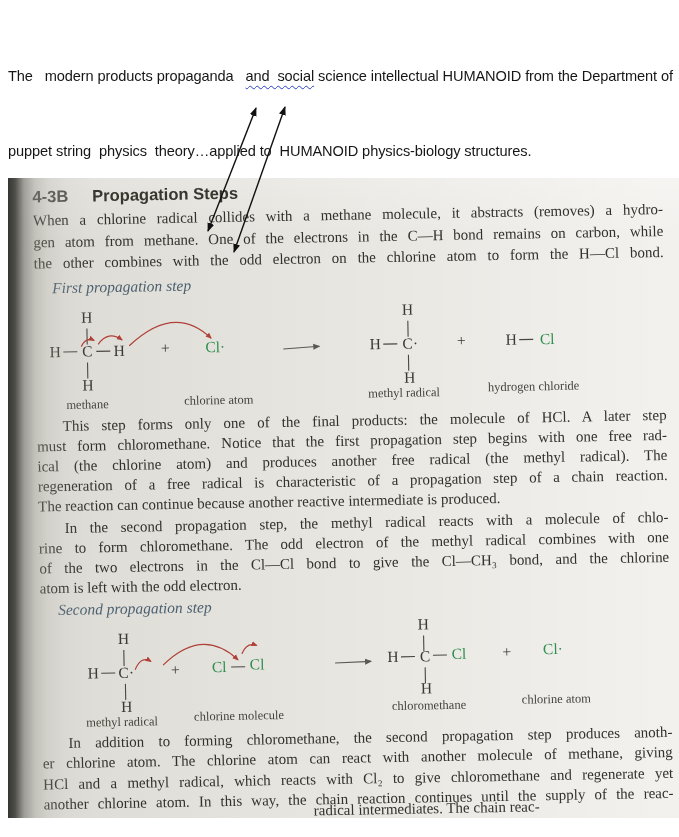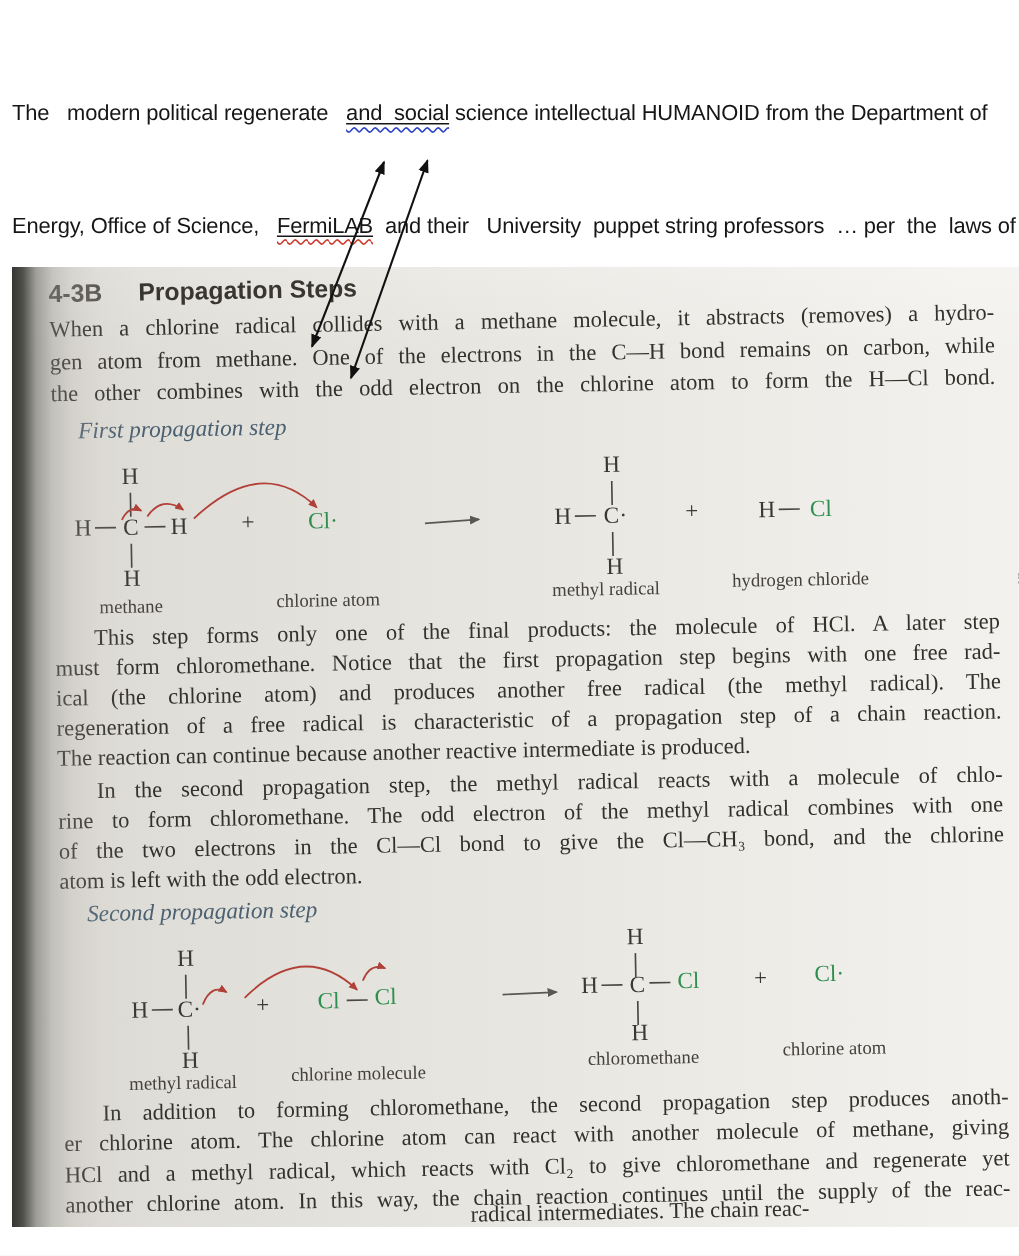--- a/index.html
+++ b/index.html
@@ -6,21 +6,21 @@
   body{width:679px;height:837px;position:relative;overflow:hidden;
        font-family:"Liberation Sans",sans-serif;}
 
   
   .annotation{position:absolute;left:8px;top:14px;width:665px;
               font-size:14.6px;letter-spacing:-0.1px;color:#161616;
               line-height:25px;white-space:pre;}
   .tline{height:25px;}
   .msg-line{padding-left:127px;}
   .gap-before{margin-top:9px;}
-  .ul{text-decoration:underline;text-decoration-thickness:1px;text-underline-offset:2px;}
+  .ul{text-decoration-thickness:1px;text-underline-offset:2px;}
   .wb{text-decoration:underline wavy #2a41c8;text-decoration-thickness:1px;text-underline-offset:4px;}
   .wr{text-decoration:underline wavy #d03a2e;text-decoration-thickness:1px;text-underline-offset:4px;}
 
   
   .arrows-overlay{position:absolute;left:0;top:0;z-index:30;pointer-events:none;}
 
   
   .scan{position:absolute;left:8px;top:178px;width:671px;height:640px;
         background:#e7e5df;overflow:hidden;}
   .scan-tone{position:absolute;inset:0;z-index:1;pointer-events:none;
@@ -66,22 +66,21 @@
   .atom-cl{font-family:"Liberation Serif",serif;font-size:15.5px;fill:#2f8f4e;}
   .dlabel{font-family:"Liberation Serif",serif;font-size:12.5px;fill:#45423c;}
   .bond{stroke:#4a4742;stroke-width:1.1;}
   .earrow{stroke:#b04038;stroke-width:1.2;fill:none;}
   .rarrow{stroke:#5a5852;stroke-width:1.1;}
 </style>
 </head>
 <body>
 
 <div class="annotation">
-  <div class="tline"><span>The   modern political regenerate   </span><span class="ul"><span class="wb">and  social</span></span><span> science intellectual HUMANOID from the Department of</span></div>
-  <div class="tline"><span>Energy, Office of Science,   </span><span class="ul"><span class="wr">FermiLAB</span></span><span>  and their   University  puppet string professors  … per  the  laws of</span></div>
+  <div class="tline"><span>The   modern products propaganda   </span><span class="ul"><span class="wb">and  social</span></span><span> science intellectual HUMANOID from the Department of</span></div>
   <div class="tline"><span>puppet string  physics  theory…applied to  HUMANOID physics-biology structures.</span></div>
   <div class="tline msg-line"><span>Message for </span><span class="ul"><span class="wb">the  one</span></span><span> odd  </span><span>→</span><span>ODD One</span><span>        atomic brain system</span></div>
   <div class="tline gap-before"><span class="ul"><span class="wb">and</span></span><span> self-awareness SIGNAL  ….. </span><span class="ul"><span class="wb">the</span></span><span> 1977 </span><span>movie  DAWN of the LIVING DEAD   ..</span><span class="ul"><span class="wb">year</span></span><span> 2010  time to wake</span></div>
   <div class="tline"><span>up.</span></div>
 </div>
 
 <svg class="arrows-overlay" width="679" height="837" viewBox="0 0 679 837">
   <defs>
     <marker id="bk" viewBox="0 0 10 8" refX="8" refY="4" markerWidth="10" markerHeight="8" orient="auto-start-reverse" markerUnits="userSpaceOnUse">
       <path d="M0,0.5 L9,4 L0,7.5 Z" fill="#111"></path>

